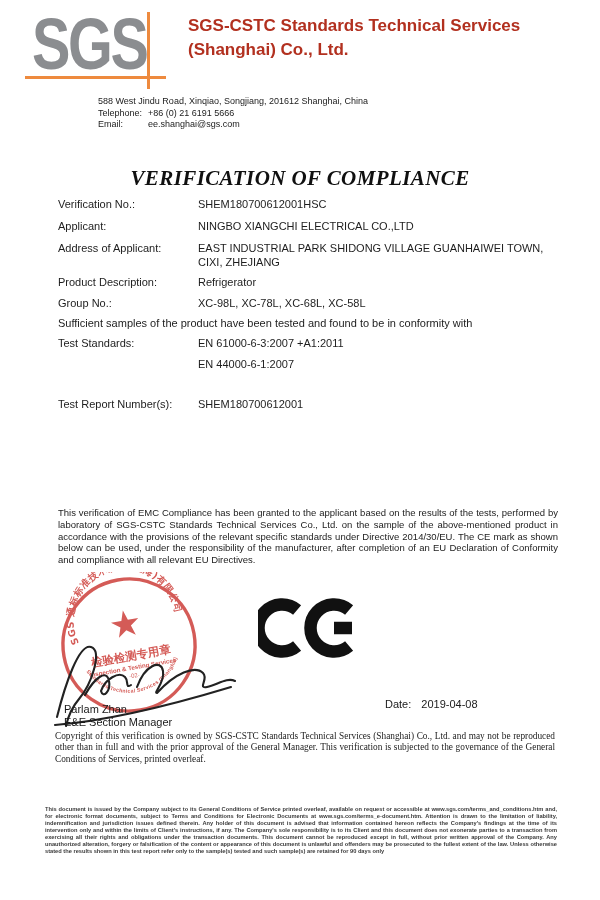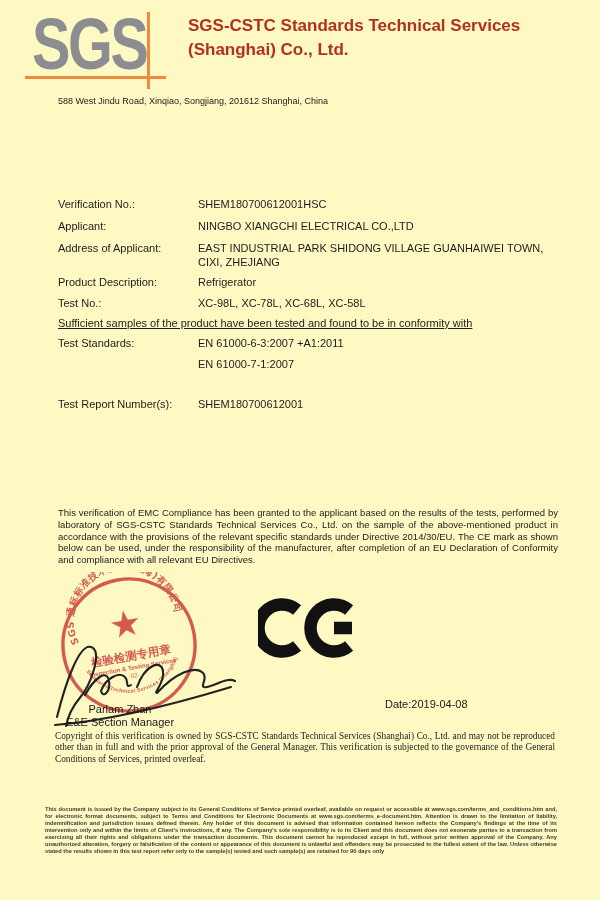--- a/index.html
+++ b/index.html
@@ -1,57 +1,57 @@
 <!DOCTYPE html>
 <html><head>
 <meta charset="utf-8">
 <title>Verification of Compliance</title>
 <style>
   html,body{margin:0;padding:0;background:#e8e8e8;}
   #page{
     position:relative;width:600px;height:900px;margin:0 auto;
-    background:#fef9c3;overflow:hidden;
+    background:#ffffff;overflow:hidden;
     font-family:"Liberation Sans",sans-serif;color:#1d1d1d;
   }
   .abs{position:absolute;}
   
   .logo-text{
     font-weight:bold;font-size:72px;line-height:60px;color:#8b8d90;
     letter-spacing:-3px;transform:scaleX(.8);transform-origin:left top;
     font-family:"Liberation Sans",sans-serif;
   }
   .logo-hline{background:#ee8a3e;height:3px;}
   .logo-vline{background:#ee8a3e;width:3px;}
   .company-title{
     font-weight:bold;font-size:17px;line-height:24px;color:#b2301f;
   }
-  .contact{font-size:9px;line-height:11.5px;color:#222;}
+  .contact{font-size:9px;line-height:11.5px;color:#222;margin-left:40px;}
   .contact .crow{display:flex;}
   .contact .clbl{width:50px;}
   
   .doc-title{
     width:600px;text-align:center;
     font-family:"Liberation Serif",serif;font-style:italic;font-weight:bold;
     font-size:21px;letter-spacing:.4px;color:#101010;
   }
   
   .row{left:58px;width:500px;font-size:11px;line-height:14px;}
   .lbl{position:absolute;left:0;top:0;width:140px;}
   .val{position:absolute;left:140px;top:0;width:360px;}
-  .sentence{left:58px;width:510px;font-size:11px;line-height:14px;text-decoration:underline;}
+  .sentence{left:58px;width:510px;font-size:11px;line-height:14px;}
   
   .statement{
     left:58px;width:500px;font-size:9.5px;line-height:11.8px;
     text-align:justify;color:#222;
   }
   
   .stamp-svg{opacity:.88;}
-  .signer{left:40px;width:160px;text-align:center;font-size:11px;line-height:13px;color:#1a1a1a;}
+  .signer{left:64px;width:160px;text-align:left;font-size:11px;line-height:13px;color:#1a1a1a;}
   .date-line{font-size:11px;color:#1a1a1a;}
-  .date-line .dv{margin-left:0;}
+  .date-line .dv{margin-left:10px;}
   
   .copyright{left:55px;width:500px;font-size:9.3px;line-height:11.3px;text-align:justify;color:#222;font-family:Liberation Serif, serif;}
   .member{left:55px;width:500px;text-align:center;font-size:9.3px;color:#222;}
   .fineprint{
     left:45px;width:512px;font-size:5.7px;line-height:7px;
     text-align:justify;color:#3a3a3a;font-weight:bold;
   }
 </style>
 </head>
 <body>
@@ -64,52 +64,61 @@
   <div class="abs logo-hline" style="left:25px;top:76px;width:141px;"></div>
   <div class="abs logo-vline" style="left:147px;top:12px;height:77px;"></div>
 
   <div class="abs company-title" style="left:188px;top:14px;">
     <div>SGS-CSTC Standards Technical Services</div>
     <div>(Shanghai) Co., Ltd.</div>
   </div>
 
   <div class="abs contact" style="left:58px;top:96px;">
     <div>588 West Jindu Road, Xinqiao, Songjiang, 201612 Shanghai, China</div>
+    <div class="crow">
+      <span class="clbl">Telephone:</span>
+      <span>+86 (0) 21 6191 5666</span>
+    </div>
+    <div class="crow">
+      <span class="clbl">Email:</span>
+      <span>ee.shanghai@sgs.com</span>
+    </div>
   </div>
 
+  <div class="abs doc-title" style="top:166px;">VERIFICATION OF COMPLIANCE</div>
 
   <div class="abs row" style="top:197px;">
     <span class="lbl">Verification No.:</span>
     <span class="val">SHEM180700612001HSC</span>
   </div>
   <div class="abs row" style="top:219px;">
     <span class="lbl">Applicant:</span>
     <span class="val">NINGBO XIANGCHI ELECTRICAL CO.,LTD</span>
   </div>
   <div class="abs row" style="top:241px;">
     <span class="lbl">Address of Applicant:</span>
     <span class="val">EAST INDUSTRIAL PARK SHIDONG VILLAGE GUANHAIWEI TOWN, CIXI, ZHEJIANG</span>
   </div>
   <div class="abs row" style="top:275px;">
     <span class="lbl">Product Description:</span>
     <span class="val">Refrigerator</span>
   </div>
   <div class="abs row" style="top:296px;">
-    <span class="lbl">Test No.:</span>
+    <span class="lbl">Group No.:</span>
     <span class="val">XC-98L, XC-78L, XC-68L, XC-58L</span>
   </div>
 
   <div class="abs sentence" style="top:316px;">Sufficient samples of the product have been tested and found to be in conformity with</div>
 
   <div class="abs row" style="top:336px;">
     <span class="lbl">Test Standards:</span>
     <span class="val">EN 61000-6-3:2007 +A1:2011</span>
   </div>
   <div class="abs row" style="top:357px;">
-    <span class="val">EN 61000-7-1:2007</span>
+    <span class="val">EN 44000-6-1:2007</span>
   </div>
 
 
   <div class="abs row" style="top:397px;">
     <span class="lbl">Test Report Number(s):</span>
     <span class="val">SHEM180700612001</span>
   </div>
 
   <div class="abs statement" style="top:507px;">This verification of EMC Compliance has been granted to the applicant based on the results of the tests, performed by laboratory of SGS-CSTC Standards Technical Services Co., Ltd. on the sample of the above-mentioned product in accordance with the provisions of the relevant specific standards under Directive 2014/30/EU. The CE mark as shown below can be used, under the responsibility of the manufacturer, after completion of an EU Declaration of Conformity and compliance with all relevant EU Directives.</div>
 

